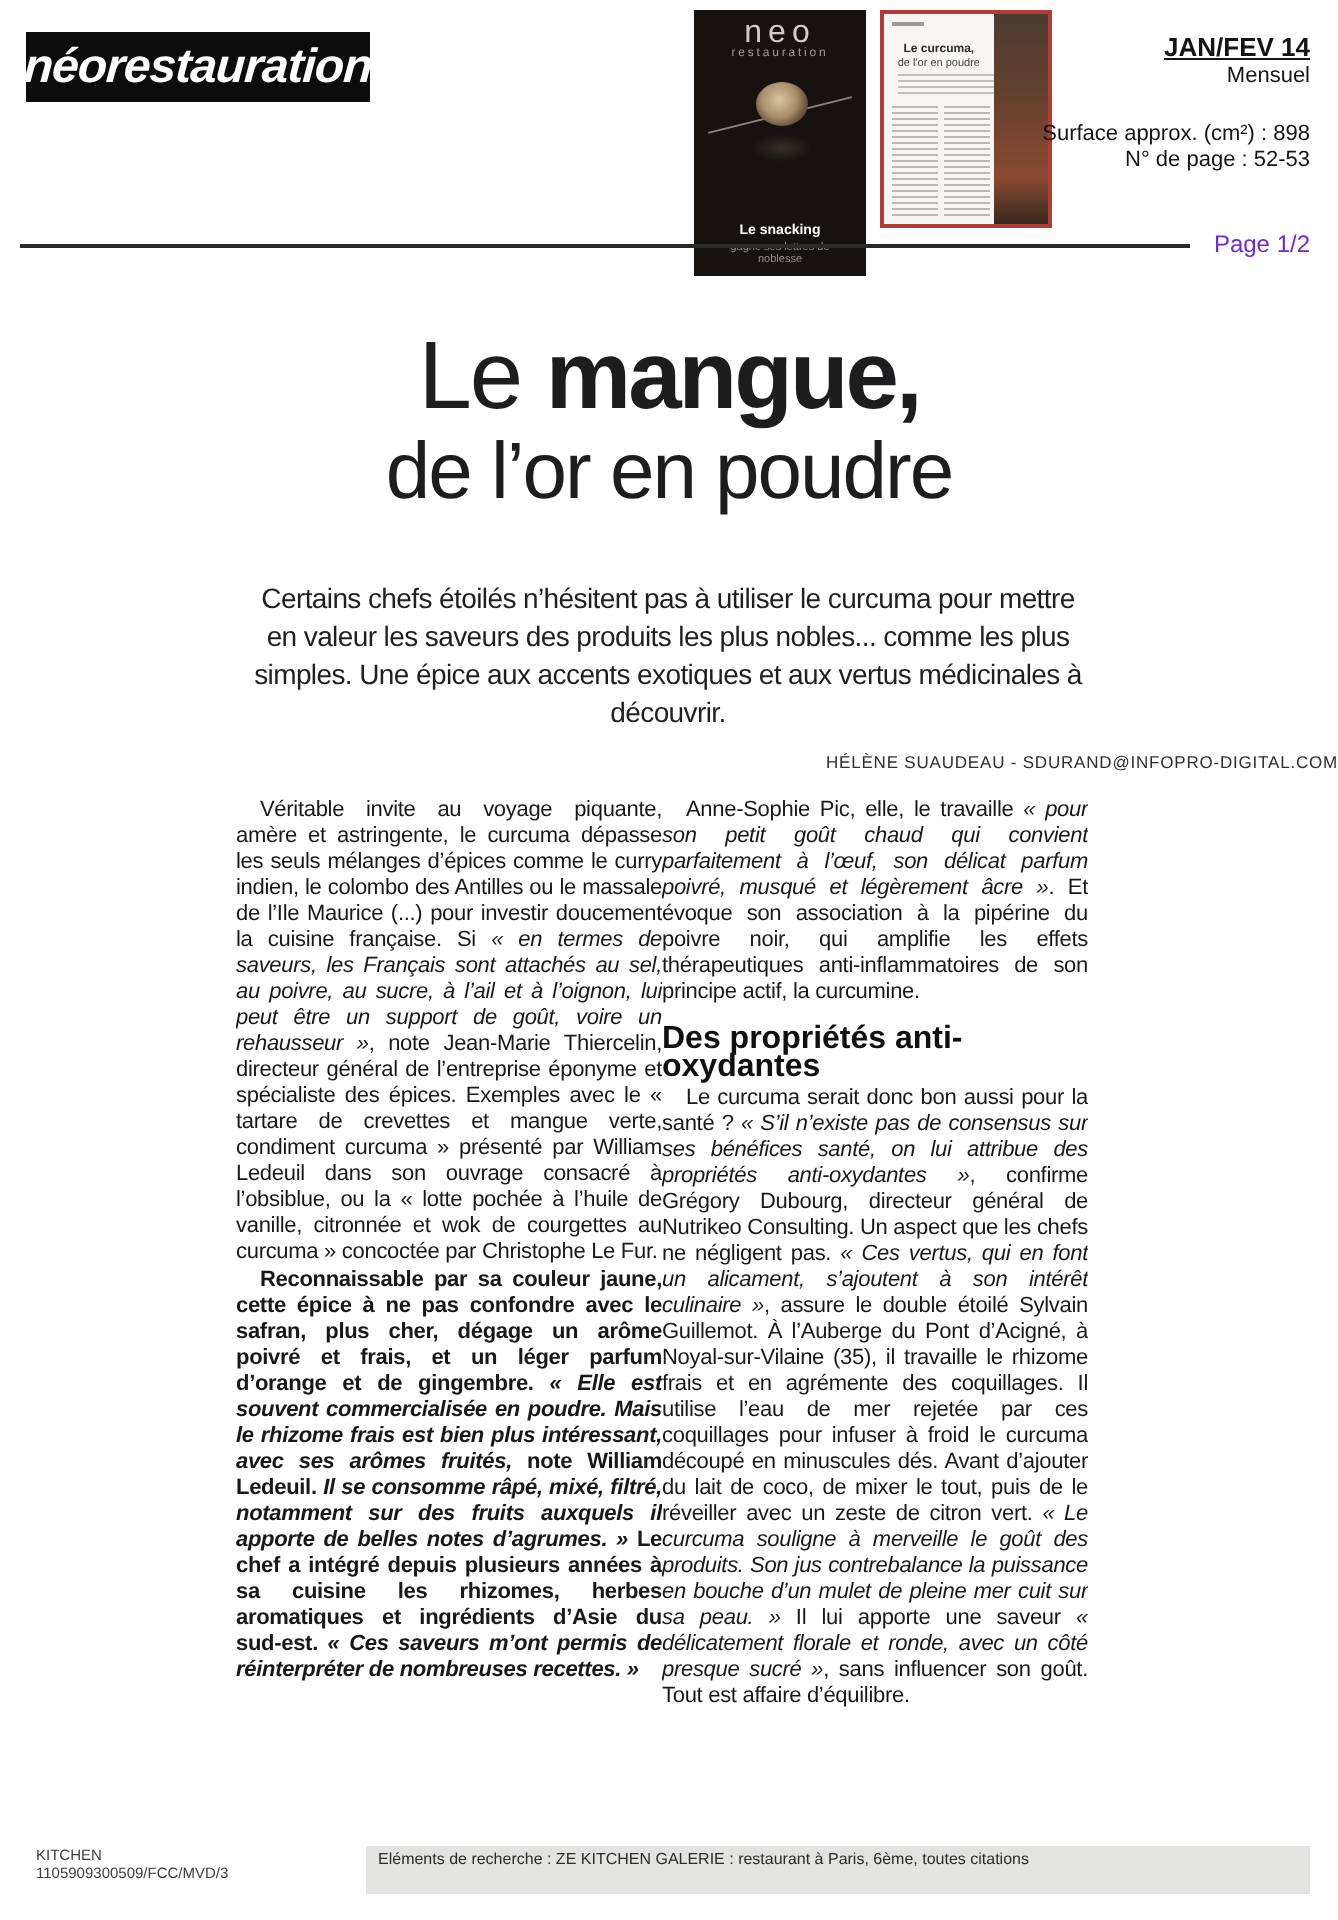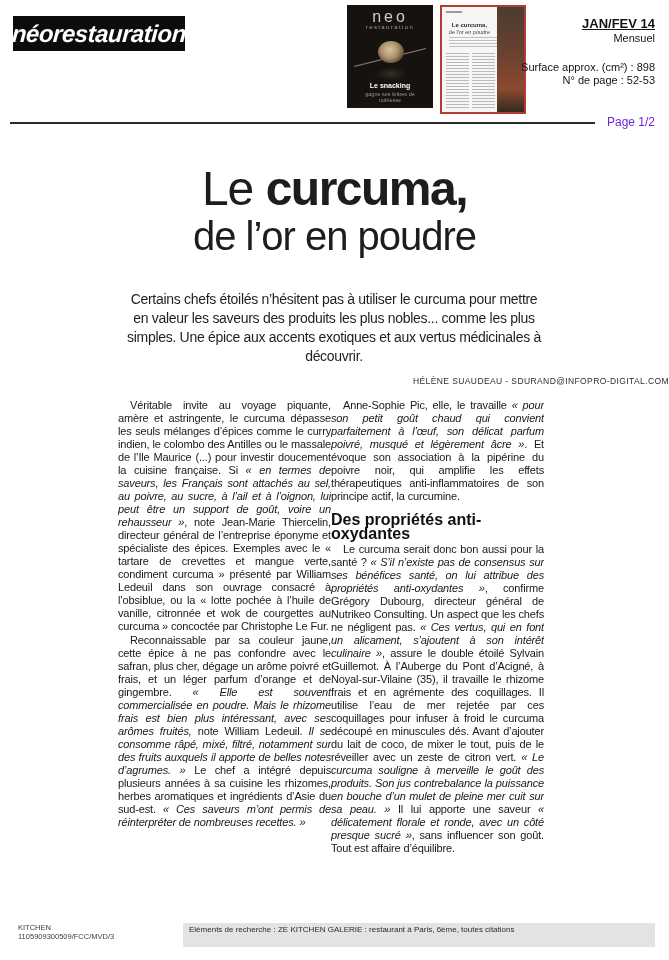--- a/index.html
+++ b/index.html
@@ -15,21 +15,21 @@
   
   .logo-box{
     position:absolute;left:13px;top:16px;width:172px;height:35px;
     background:#0c0c0c;display:flex;align-items:center;justify-content:center;
   }
   .logo-box span{
     color:#fff;font-style:italic;font-weight:bold;font-size:24px;letter-spacing:-0.5px;
     transform:skewX(-4deg);
   }
   .cover-thumb{
-    position:absolute;left:347px;top:5px;width:86px;height:103px;
+    position:absolute;left:347px;top:5px;width:86px;height:133px;
     background:#15120f;overflow:hidden;
   }
   .cover-masthead{position:absolute;top:4px;left:0;width:100%;text-align:center;}
   .cover-masthead .m1{display:block;color:#d3ccc5;font-size:16px;letter-spacing:3px;line-height:15px;font-weight:400;}
   .cover-masthead .m2{display:block;color:#a69e97;font-size:6px;letter-spacing:1.4px;line-height:7px;}
   .skewer{position:absolute;left:6px;top:52px;width:74px;height:1px;background:#8d8279;transform:rotate(-14deg);}
   .food-blob{
     position:absolute;left:31px;top:36px;width:26px;height:22px;border-radius:50%;
     background:radial-gradient(circle at 45% 40%, #d8c5a2 0%, #a98f69 45%, #5a4733 75%, rgba(20,18,15,0) 100%);
   }
@@ -76,21 +76,21 @@
   .byline{
     position:absolute;left:0;top:376px;width:100%;text-align:right;
     font-size:8.5px;letter-spacing:0.4px;color:#2e2e2e;
   }
   .columns{position:absolute;left:118px;top:399px;width:441px;display:flex;}
   .col{
     width:213px;height:486px;overflow:hidden;text-align:justify;
     font-size:11px;line-height:13px;letter-spacing:-0.15px;color:#181818;
   }
   .col p{margin:0;text-indent:12px;}
-  .col p+p{margin-top:1px;}
+  .col p+p{margin-top:1px;font-weight:bold;}
   .col h3{
     margin:10px 0 2px 0;font-size:16px;line-height:14px;font-weight:bold;
     text-align:left;text-indent:0;color:#101010;letter-spacing:0;
   }
   .col .it{font-style:italic;}
   
   .ref-block{position:absolute;left:18px;top:923px;font-size:7.5px;line-height:9px;color:#3d3d3d;}
   .search-bar{
     position:absolute;left:183px;top:923px;width:472px;height:24px;box-sizing:border-box;
     background:var(--bar-gray);font-size:8px;color:#2b2b2b;padding:2px 6px;line-height:9px;
@@ -135,21 +135,21 @@
     <div class="hm-date">JAN/FEV 14</div>
     <div class="hm-freq">Mensuel</div>
     <div class="hm-surface">Surface approx. (cm²) : 898</div>
     <div class="hm-pageno">N° de page : 52-53</div>
   </div>
 
   <div class="rule"></div>
   <div class="page-indicator">Page 1/2</div>
 
   <div class="title">
-    <div class="line1"><span>Le </span><b>curcuma,</b></div>
+    <div class="line1"><span>Le </span><b>mangue,</b></div>
     <div class="line2">de l’or en poudre</div>
   </div>
 
   <div class="standfirst">Certains chefs étoilés n’hésitent pas à utiliser le curcuma pour mettre en valeur les saveurs des produits les plus nobles... comme les plus simples. Une épice aux accents exotiques et aux vertus médicinales à découvrir.</div>
 
   <div class="byline">HÉLÈNE SUAUDEAU - SDURAND@INFOPRO-DIGITAL.COM</div>
 
   <div class="columns">
     <div class="col">
         <p><span>Véritable invite au voyage piquante, amère et astringente, le curcuma dépasse les seuls mélanges d’épices comme le curry indien, le colombo des Antilles ou le massale de l’Ile Maurice (...) pour investir doucement la cuisine française. Si </span><span class="it">« en termes de saveurs, les Français sont attachés au sel, au poivre, au sucre, à l’ail et à l’oignon, lui peut être un support de goût, voire un rehausseur »</span><span>, note Jean-Marie Thiercelin, directeur général de l’entreprise éponyme et spécialiste des épices. Exemples avec le « tartare de crevettes et mangue verte, condiment curcuma » présenté par William Ledeuil dans son ouvrage consacré à l’obsiblue, ou la « lotte pochée à l’huile de vanille, citronnée et wok de courgettes au curcuma » concoctée par Christophe Le Fur.</span></p>

